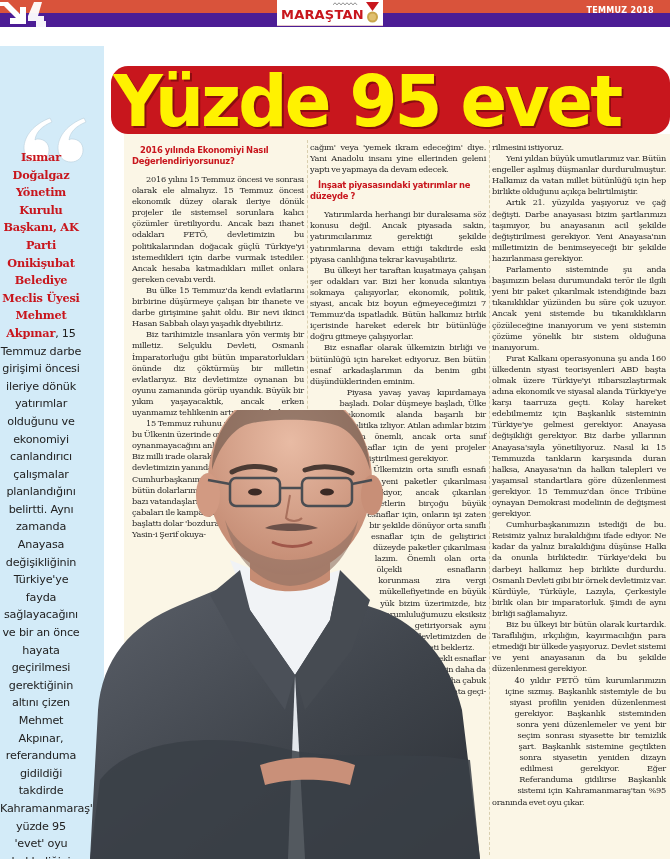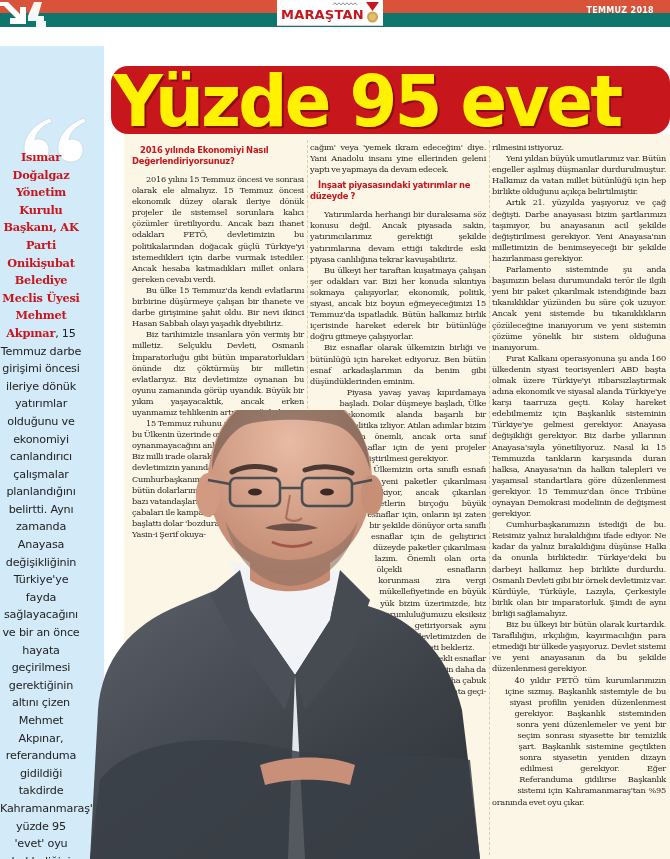--- a/index.html
+++ b/index.html
@@ -1,20 +1,20 @@
 <!DOCTYPE html>
 <html><head>
   <meta charset="utf-8">
   <style>
     * { box-sizing: border-box; margin: 0; padding: 0; }
     html, body { width: 670px; height: 859px; overflow: hidden; background: #ffffff; }
     body { position: relative; font-family: "DejaVu Serif", serif; }
 
     
-    .header { position: absolute; left: 0; top: 0; width: 670px; height: 27px; background: #0f766e; overflow: hidden; }
+    .header { position: absolute; left: 0; top: 0; width: 670px; height: 27px; background: #4c1d95; overflow: hidden; }
     .header .top-strip { position: absolute; left: 0; top: 0; width: 670px; height: 13px; background: #d9533b; }
     .page-num { position: absolute; left: 0; top: 0; width: 46px; height: 27px; }
     .logo-box { position: absolute; left: 277px; top: 0; width: 106px; height: 26px; background: #ffffff; border-bottom: 1px solid #e5c7c7; }
     .logo-text { position: absolute; left: 4px; top: 7px; font-family: "DejaVu Sans", sans-serif; font-weight: bold; font-size: 13px; color: #c8161d; letter-spacing: 0.2px; }
     .logo-medal { position: absolute; left: 89px; top: 2px; width: 13px; height: 22px; }
     .date-text { position: absolute; right: 16px; top: 6px; font-family: "DejaVu Sans", sans-serif; font-weight: bold; font-size: 8px; color: #ffffff; letter-spacing: 0.3px; }
 
     
     .sidebar { position: absolute; left: 0; top: 46px; width: 104px; height: 813px; background: #d3ebf8; }
     .quote-mark { position: absolute; left: 20px; top: 68px; width: 70px; height: 50px; }
@@ -92,21 +92,21 @@
     <p>Bu ülke 15 Temmuz'da kendi evlatlarını birbirine düşürmeye çalışan bir ihanete ve darbe girişimine şahit oldu. Bir nevi ikinci Hasan Sabbah olayı yaşadık diyebiliriz.</p>
     <p>Biz tarihimizle insanlara yön vermiş bir milletiz. Selçuklu Devleti, Osmanlı İmparatorluğu gibi bütün imparatorlukları önünde diz çöktürmüş bir milletin evlatlarıyız. Biz devletimize oynanan bu oyunu zamanında görüp uyandık. Büyük bir yıkım yaşayacaktık, ancak erken uyanmamız tehlikenin artmasını önledi.</p>
     <div class="wrap-right" style="width:60px;height:240px;shape-outside:polygon(100% 0,40% 8%,20% 25%,10% 45%,0 70%,0 100%,100% 100%);"></div>
     <p style="text-align:left;">15 Temmuz ruhunu anlayan kişiler bu Ülkenin üzerinde oyun oynanmayacağını anlamışlardır. Biz milli irade olarak devletimizin yanındayız. Sayın Cumhurbaşkanımızın emriyle bütün dolarlarımızı bozdurduk, bazı vatandaşlarımızın kendi çabaları ile kampanyalar başlattı dolar 'bozdurana Yasin-i Şerif okuya-</p>
   </div>
 
   <div class="col col2">
     <p style="text-indent:0">cağım' veya 'yemek ikram edeceğim' diye. Yani Anadolu insanı yine ellerinden geleni yaptı ve yapmaya da devam edecek.</p>
     <h3 style="margin-top:5px">İnşaat piyasasındaki yatırımlar ne düzeyde ?</h3>
     <p>Yatırımlarda herhangi bir duraksama söz konusu değil. Ancak piyasada sakin, yatırımcılarımız gerektiği şekilde yatırımlarına devam ettiği takdirde eski piyasa canlılığına tekrar kavuşabiliriz.</p>
-    <p>Bu ülkeyi her taraftan kuşatmaya çalışan şer odakları var. Bizi her konuda sıkıntıya sokmaya çalışıyorlar, ekonomik, politik, siyasi, ancak biz boyun eğmeyeceğimizi 15 Temmuz'da ispatladık. Bütün halkımız birlik içerisinde hareket ederek bir bütünlüğe doğru gitmeye çalışıyorlar.</p>
+    <p>Bu ülkeyi her taraftan kuşatmaya çalışan şer odakları var. Bizi her konuda sıkıntıya sokmaya çalışıyorlar, ekonomik, politik, siyasi, ancak biz boyun eğmeyeceğimizi 7 Temmuz'da ispatladık. Bütün halkımız birlik içerisinde hareket ederek bir bütünlüğe doğru gitmeye çalışıyorlar.</p>
     <p>Biz esnaflar olarak ülkemizin birliği ve bütünlüğü için hareket ediyoruz. Ben bütün esnaf arkadaşlarımın da benim gibi düşündüklerinden eminim.</p>
     <div class="wrap-left" style="width:80px;height:330px;shape-outside:polygon(0 0,20% 0,45% 10%,60% 25%,75% 45%,85% 60%,100% 100%,0 100%);"></div>
     <p>Piyasa yavaş yavaş kıpırdamaya başladı. Dolar düşmeye başladı, Ülke ekonomik alanda başarılı bir politika izliyor. Atılan adımlar bizim için önemli, ancak orta sınıf esnaflar için de yeni projeler geliştirilmesi gerekiyor.</p>
     <p>Ülkemizin orta sınıflı esnafı için yeni paketler çıkarılması gerekiyor, ancak çıkarılan paketlerin birçoğu büyük esnaflar için, onların işi zaten bir şekilde dönüyor orta sınıflı esnaflar için de geliştirici düzeyde paketler çıkarılması lazım. Önemli olan orta ölçekli esnafların korunması zira vergi mükellefiyetinde en büyük yük bizim üzerimizde, biz sorumluluğumuzu eksiksiz yerine getiriyorsak aynı şekilde devletimizden de bu samimiyeti bekleriz.</p>
     <p style="text-align:right;">Orta ölçekli esnaflar için projelerin daha da artmasını ve daha çabuk hayata geçi-</p>
   </div>
 
   <div class="col col3">
     <p style="text-indent:0">rilmesini istiyoruz.</p>
     <p>Yeni yıldan büyük umutlarımız var. Bütün engeller aşılmış düşmanlar durdurulmuştur. Halkımız da vatan millet bütünlüğü için hep birlikte olduğunu açıkça belirtilmiştir.</p>

